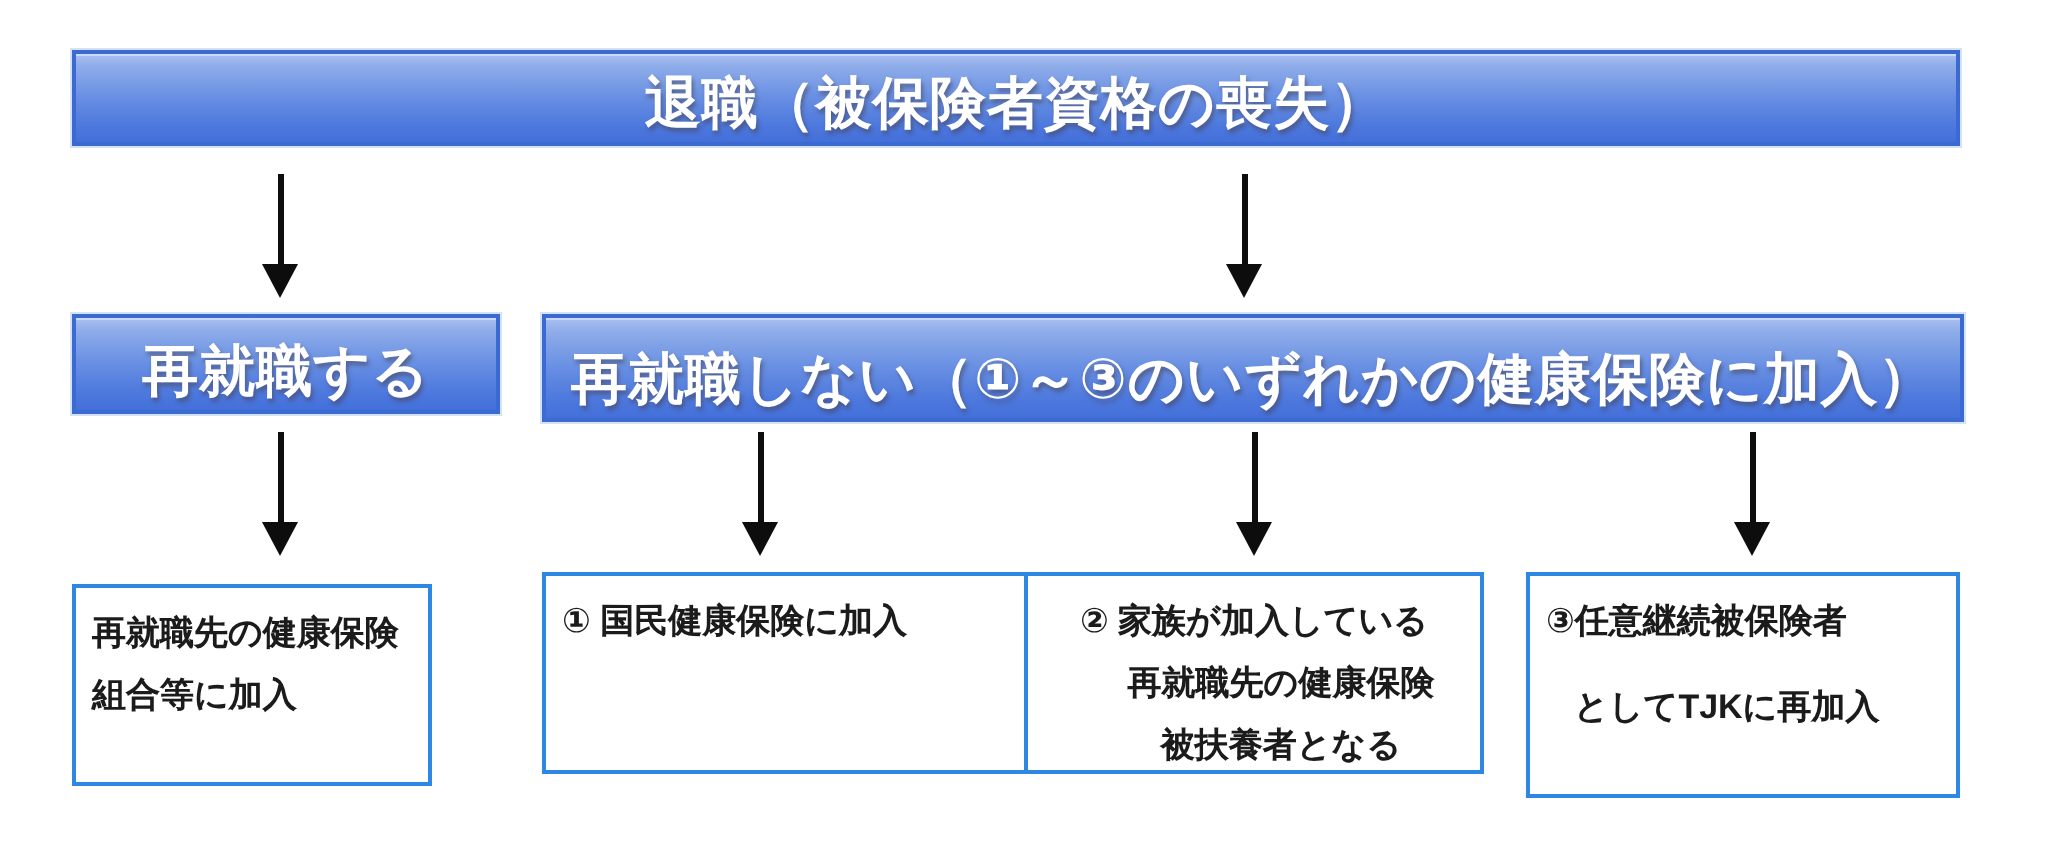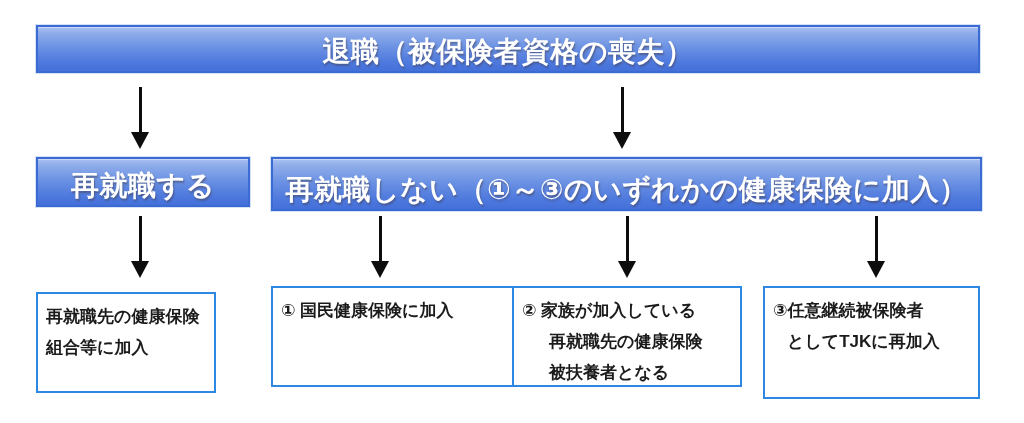--- a/index.html
+++ b/index.html
@@ -39,21 +39,21 @@
     border: 2px solid #2e87e2;
     background: #ffffff;
     color: #1b1b1b;
     font-weight: bold;
     font-size: 17px;
     line-height: 31px;
     padding: 7px 8px;
   }
   .node-white .line { white-space: nowrap; }
   .indent-lg { margin-left: 27px; }
-  .indent-sm { margin-left: 14px; }
+  .indent-sm { margin-left: 14px; margin-top: 12px; }
   
   .arrow {
     position: absolute;
     width: 18px;
   }
   .arrow .stem {
     width: 3px;
     height: 45px;
     margin: 0 auto;
     background: #0d0d0d;
@@ -71,21 +71,21 @@
   #branch-left   { left: 36px;  top: 157px; width: 214px; height: 50px; }
   #branch-right  { left: 271px; top: 157px; width: 711px; height: 54px; }
   #arrow-t1 { left: 131px; top: 87px; }
   #arrow-t2 { left: 613px; top: 87px; }
   #arrow-b1 { left: 131px; top: 216px; }
   #arrow-b2 { left: 371px; top: 216px; }
   #arrow-b3 { left: 618px; top: 216px; }
   #arrow-b4 { left: 867px; top: 216px; }
   #outcome-a { left: 36px;  top: 292px; width: 180px; height: 101px; }
   #outcome-b { left: 271px; top: 286px; width: 276px; height: 101px; }
-  #outcome-c { left: 512px; top: 286px; width: 230px; height: 101px; }
+  #outcome-c { left: 512px; top: 286px; width: 230px; height: 101px; text-align: center; }
   #outcome-d { left: 763px; top: 286px; width: 217px; height: 113px; }
 </style>
 </head>
 <body>
 
 <div class="canvas">
 
   <div class="node-blue" id="top-node">
     <span>退職（被保険者資格の喪失）</span>
   </div>

